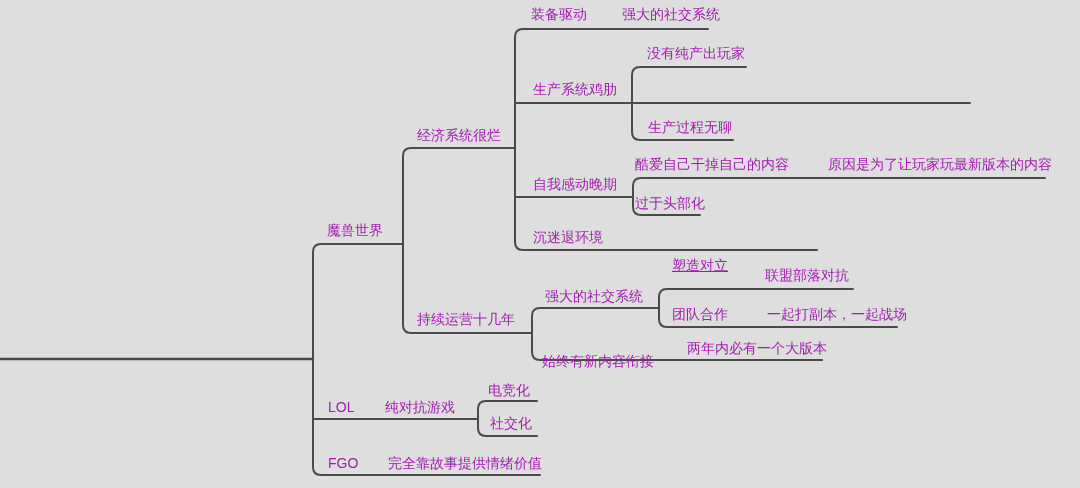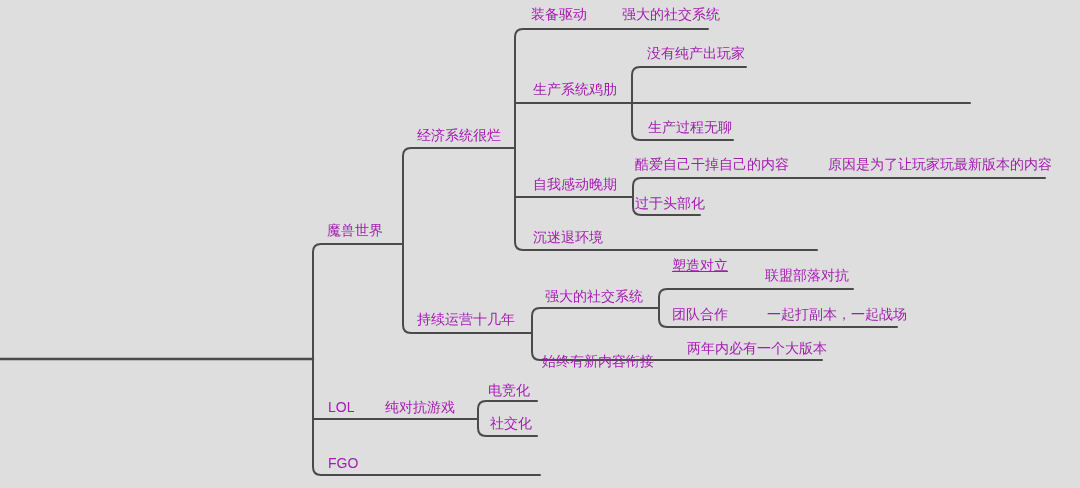--- a/index.html
+++ b/index.html
@@ -92,14 +92,15 @@
   <div class="node" style="left:765px; top:267px;">联盟部落对抗</div>
   <div class="node" style="left:672px; top:306px;">团队合作</div>
   <div class="node" style="left:767px; top:306px;">一起打副本，一起战场</div>
   <div class="node" style="left:542px; top:353px;">始终有新内容衔接</div>
   <div class="node" style="left:687px; top:340px;">两年内必有一个大版本</div>
 
   <div class="node" style="left:385px; top:399px;text-align:center;">纯对抗游戏</div>
   <div class="node" style="left:488px; top:382px;">电竞化</div>
   <div class="node" style="left:490px; top:415px;">社交化</div>
 
+  <div class="node" style="left:388px; top:455px;">完全靠故事提供情绪价值</div>
 
 </div>
 
 </body></html>

